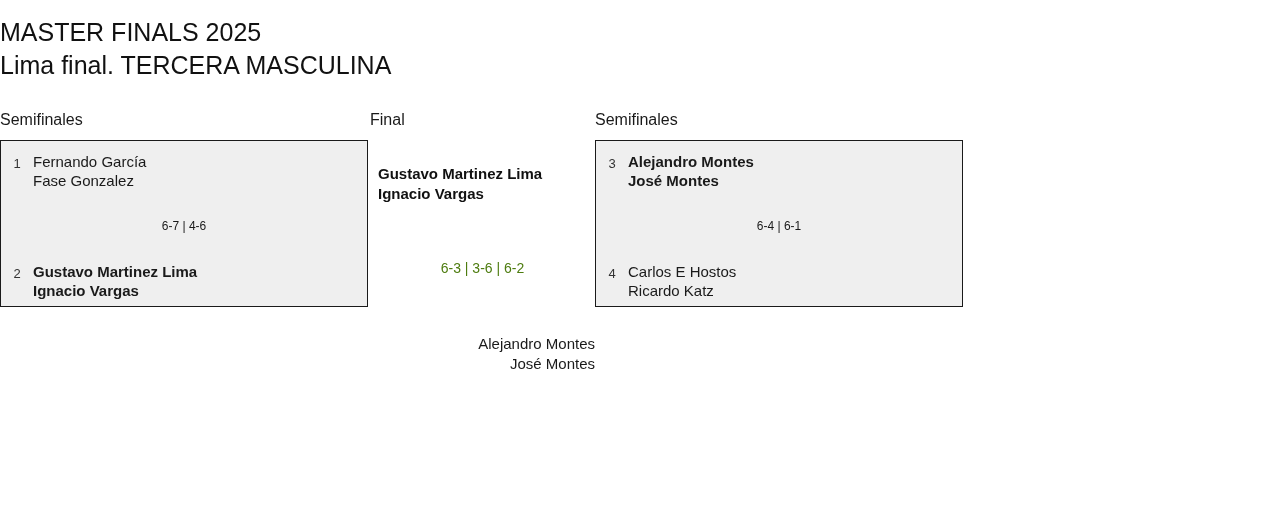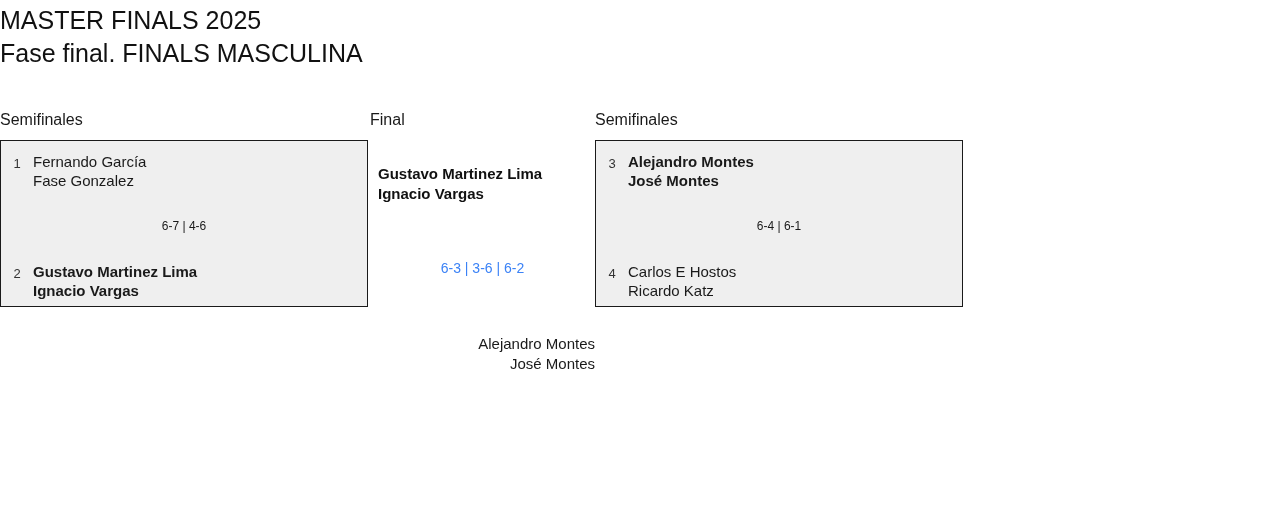--- a/index.html
+++ b/index.html
@@ -13,21 +13,21 @@
     font-family: "Liberation Sans", sans-serif;
     color: #111111;
     overflow: hidden;
     position: relative;
   }
 
   
   .title-block {
     position: absolute;
     left: 0;
-    top: 4px;
+    top: 16px;
     width: 900px;
   }
   .title-line {
     font-size: 25px;
     line-height: 33px;
     font-weight: normal;
     color: #111111;
     white-space: nowrap;
   }
 
@@ -103,39 +103,39 @@
     white-space: nowrap;
   }
   .final-score {
     position: absolute;
     left: 370px;
     top: 259px;
     width: 225px;
     text-align: center;
     font-size: 14px;
     line-height: 18px;
-    color: #3b82f6;
+    color: #4d7c0f;
   }
   .champion {
     position: absolute;
     left: 370px;
     top: 334px;
     width: 225px;
     text-align: right;
     font-size: 15px;
     line-height: 20px;
     color: #1a1a1a;
   }
 </style>
 </head>
 <body>
 
 <div class="title-block">
   <div class="title-line">MASTER FINALS 2025</div>
-  <div class="title-line">Fase final. FINALS MASCULINA</div>
+  <div class="title-line">Lima final. TERCERA MASCULINA</div>
 </div>
 
 <div class="col-header" id="hdr-left">Semifinales</div>
 <div class="col-header" id="hdr-center">Final</div>
 <div class="col-header" id="hdr-right">Semifinales</div>
 
 <div class="match-box" id="box-left">
   <div class="team top">
     <span class="seed">1</span>
     <div class="names">

